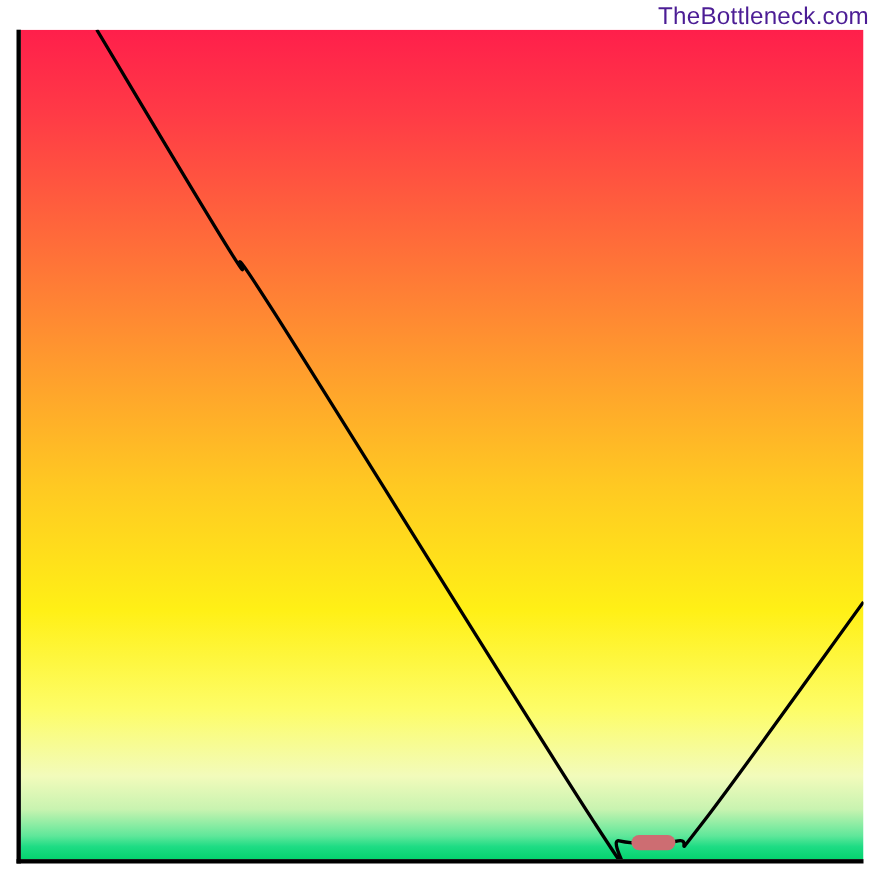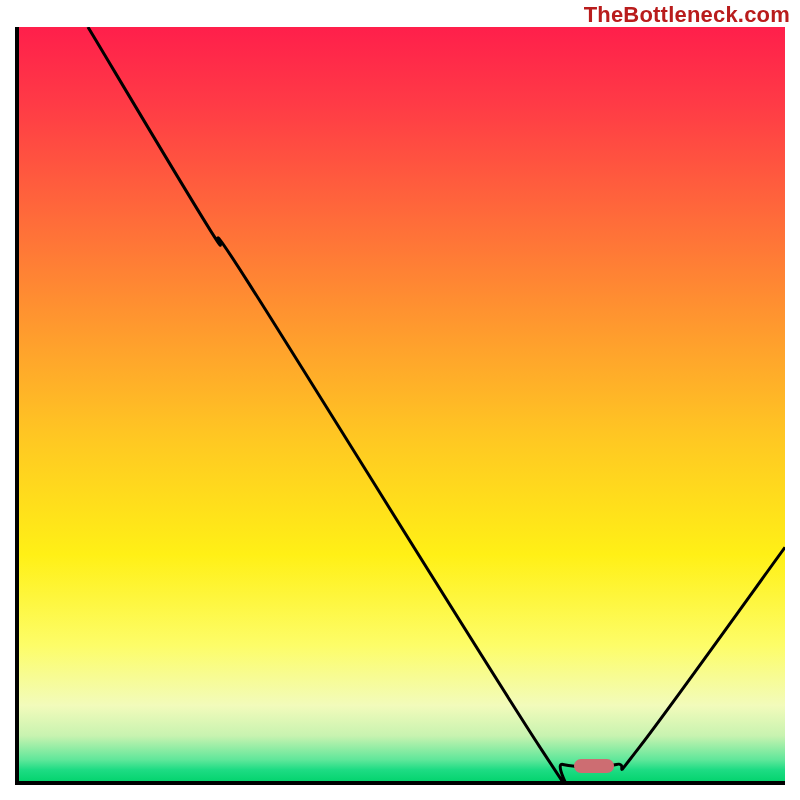--- a/index.html
+++ b/index.html
@@ -14,22 +14,22 @@
   .stage {
     position: relative;
     width: 800px;
     height: 800px;
   }
   .watermark {
     position: absolute;
     top: 2px;
     right: 10px;
     font-size: 22px;
-    font-weight: 700;
-    color: #b91c1c;
+    font-weight: 400;
+    color: #4c1d95;
     letter-spacing: 0.2px;
     user-select: none;
     text-align: right;
   }
   .plot-frame {
     position: absolute;
     left: 15px;
     top: 27px;
     width: 770px;
     height: 758px;

